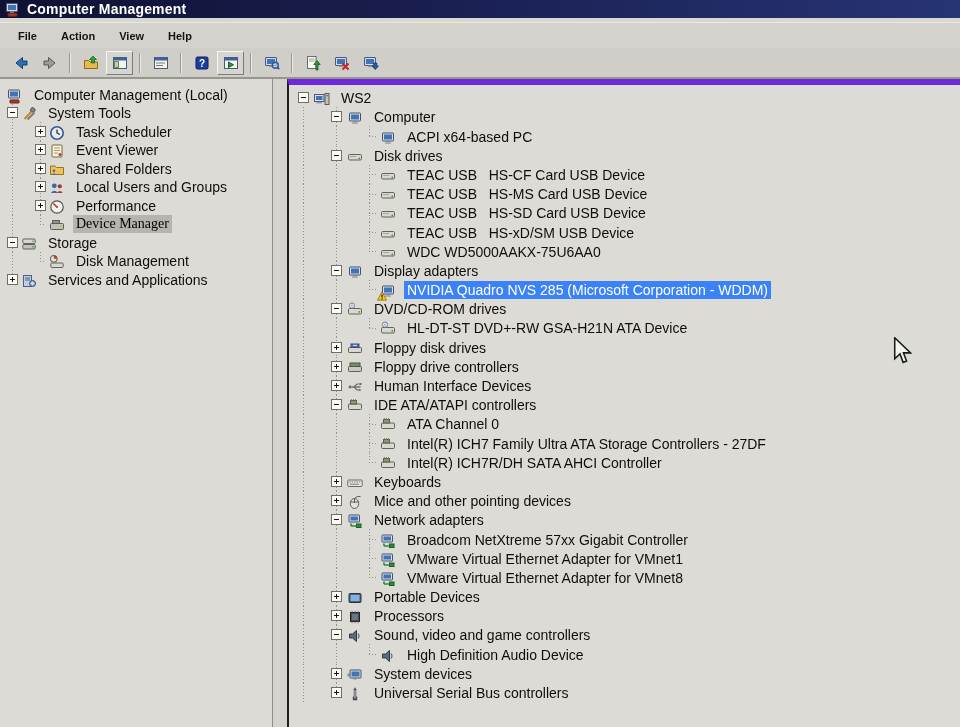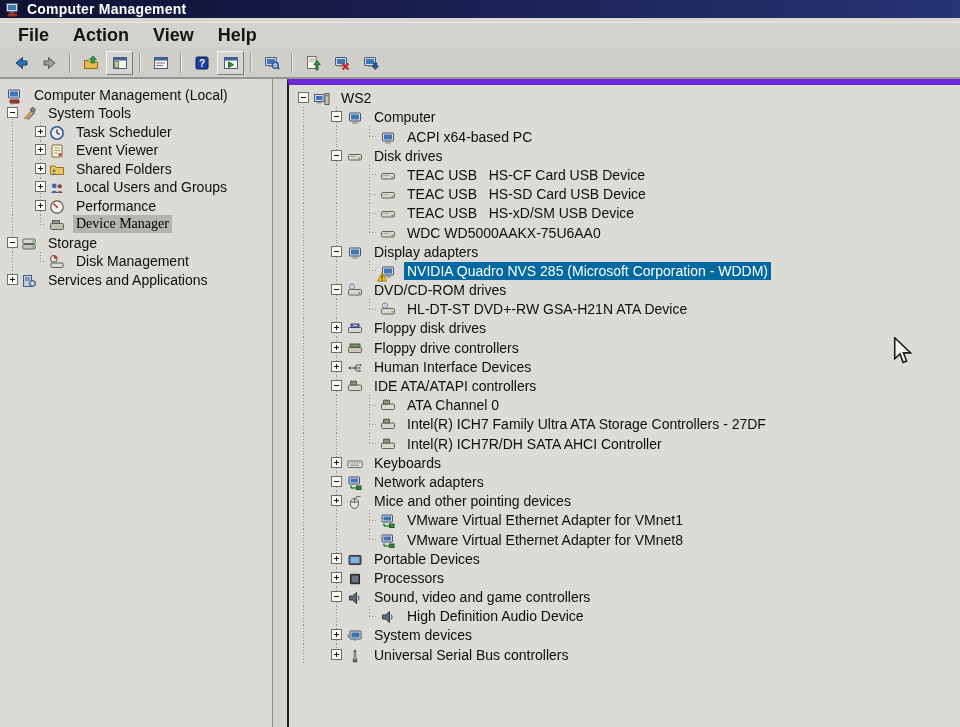--- a/index.html
+++ b/index.html
@@ -7,21 +7,21 @@
           font-family:"Liberation Sans",sans-serif;-webkit-font-smoothing:antialiased;}
   
   .titlebar{position:absolute;left:0;top:0;right:0;height:18px;
     background:linear-gradient(90deg,#0f1232 0%,#181d4d 40%,#273475 100%);
     display:flex;align-items:center;padding-left:5px;gap:6px;}
   .titlebar .title{color:#ffffff;font-weight:bold;font-size:14px;letter-spacing:.2px;}
   .app-icon{width:16px;height:16px;flex:none;}
   
   .menubar{position:absolute;top:22px;left:0;right:0;height:25px;background:#d3d2cc;
     border-top:1px solid #e9e8e2;border-bottom:1px solid #9e9d97;
-    display:flex;align-items:center;font-size:18px;font-weight:600;color:#141414;padding-left:6px;}
+    display:flex;align-items:center;font-size:11px;font-weight:600;color:#141414;padding-left:6px;}
   .menu-item{padding:3px 12px;}
   
   .toolbar{position:absolute;top:48px;left:0;right:0;height:29px;background:#cfcec8;
     border-bottom:1px solid #96958e;display:flex;align-items:center;padding-left:6px;}
   .tbtn{width:27px;height:24px;display:flex;align-items:center;justify-content:center;
     margin:0 1px;border:1px solid transparent;background:none;padding:0;}
   .tbtn.pressed{border-color:#f6f5ef #7c7b75 #7c7b75 #f6f5ef;background:#d6d5cf;}
   .tbtn span{width:16px;height:16px;display:block;}
   .tsep{width:0;height:20px;margin:0 5px;border-left:1px solid #99988f;border-right:1px solid #edece4;}
   
@@ -47,21 +47,21 @@
   .tslot.leaf::after{content:"";position:absolute;top:50%;left:var(--gx);right:1px;height:1px;
     background-image:repeating-linear-gradient(to right,#94938b 0 1px,transparent 1px 3px);}
   .exp{width:11px;height:11px;box-sizing:border-box;background:#fbfaf5;border:1px solid #6f6e68;
     position:relative;margin-left:calc(var(--gx) - 5px);z-index:1;}
   .exp::before{content:"";position:absolute;left:2px;right:2px;top:4px;height:1px;background:#161616;}
   .exp.plus::after{content:"";position:absolute;top:2px;bottom:2px;left:4px;width:1px;background:#161616;}
   .ticon{width:18px;height:16px;margin:0 6px 0 2px;position:relative;flex:none;}
   .ticon svg{display:block;}
   .ticon svg.ovl{position:absolute;left:-3px;bottom:-2px;}
   .tlabel{padding:1px 3px;}
-  .tlabel.sel-a{background:#0369a1;color:#ffffff;}
+  .tlabel.sel-a{background:#3b82f6;color:#ffffff;}
   .tlabel.sel-i{background:#b5b4af;color:#000000;font-family:Liberation Serif, serif;}
   
   .cursor{position:absolute;left:893px;top:337px;z-index:50;}
 </style>
 </head>
 <body>
 
 <div class="screen">
 
   <div class="titlebar">
@@ -258,20 +258,25 @@
             </svg></span><span class="tlabel">Disk drives</span></div>
         <div class="trow"><span class="tcell"></span><span class="tcell"></span><span class="tslot leaf"></span><span class="ticon"><svg width="16" height="16" viewBox="0 0 16 16">
               <rect x="1.5" y="5.5" width="13" height="5.5" rx="1.2" fill="#d8d8d1" stroke="#63635c"></rect>
               <line x1="3" y1="7.5" x2="9" y2="7.5" stroke="#a8a8a0"></line>
               <circle cx="12.3" cy="9.3" r="0.9" fill="#3a9a3a"></circle>
             </svg></span><span class="tlabel">TEAC USB   HS-CF Card USB Device</span></div>
         <div class="trow"><span class="tcell"></span><span class="tcell"></span><span class="tslot leaf"></span><span class="ticon"><svg width="16" height="16" viewBox="0 0 16 16">
               <rect x="1.5" y="5.5" width="13" height="5.5" rx="1.2" fill="#d8d8d1" stroke="#63635c"></rect>
               <line x1="3" y1="7.5" x2="9" y2="7.5" stroke="#a8a8a0"></line>
               <circle cx="12.3" cy="9.3" r="0.9" fill="#3a9a3a"></circle>
+            </svg></span><span class="tlabel">TEAC USB   HS-MS Card USB Device</span></div>
+        <div class="trow"><span class="tcell"></span><span class="tcell"></span><span class="tslot leaf"></span><span class="ticon"><svg width="16" height="16" viewBox="0 0 16 16">
+              <rect x="1.5" y="5.5" width="13" height="5.5" rx="1.2" fill="#d8d8d1" stroke="#63635c"></rect>
+              <line x1="3" y1="7.5" x2="9" y2="7.5" stroke="#a8a8a0"></line>
+              <circle cx="12.3" cy="9.3" r="0.9" fill="#3a9a3a"></circle>
             </svg></span><span class="tlabel">TEAC USB   HS-SD Card USB Device</span></div>
         <div class="trow"><span class="tcell"></span><span class="tcell"></span><span class="tslot leaf"></span><span class="ticon"><svg width="16" height="16" viewBox="0 0 16 16">
               <rect x="1.5" y="5.5" width="13" height="5.5" rx="1.2" fill="#d8d8d1" stroke="#63635c"></rect>
               <line x1="3" y1="7.5" x2="9" y2="7.5" stroke="#a8a8a0"></line>
               <circle cx="12.3" cy="9.3" r="0.9" fill="#3a9a3a"></circle>
             </svg></span><span class="tlabel">TEAC USB   HS-xD/SM USB Device</span></div>
         <div class="trow"><span class="tcell"></span><span class="tcell"></span><span class="tslot last leaf"></span><span class="ticon"><svg width="16" height="16" viewBox="0 0 16 16">
               <rect x="1.5" y="5.5" width="13" height="5.5" rx="1.2" fill="#d8d8d1" stroke="#63635c"></rect>
               <line x1="3" y1="7.5" x2="9" y2="7.5" stroke="#a8a8a0"></line>
               <circle cx="12.3" cy="9.3" r="0.9" fill="#3a9a3a"></circle>
@@ -353,32 +358,38 @@
               <rect x="0.8" y="5" width="14.4" height="6.5" rx="1" fill="#e6e6de" stroke="#6b6b64"></rect>
               <g fill="#9a9a92">
                 <rect x="2.2" y="6.3" width="1.6" height="1.3"></rect>
                 <rect x="4.6" y="6.3" width="1.6" height="1.3"></rect>
                 <rect x="7" y="6.3" width="1.6" height="1.3"></rect>
                 <rect x="9.4" y="6.3" width="1.6" height="1.3"></rect>
                 <rect x="11.8" y="6.3" width="1.6" height="1.3"></rect>
                 <rect x="3" y="8.6" width="9" height="1.4"></rect>
               </g>
             </svg></span><span class="tlabel">Keyboards</span></div>
+        <div class="trow"><span class="tcell"></span><span class="tslot"><span class="exp plus"></span></span><span class="ticon"><svg width="16" height="16" viewBox="0 0 16 16">
+              <ellipse cx="7.5" cy="9.5" rx="4.2" ry="5" fill="#e3e3db" stroke="#5e5e57"></ellipse>
+              <line x1="7.5" y1="4.8" x2="7.5" y2="9" stroke="#5e5e57"></line>
+              <line x1="3.5" y1="8" x2="11.5" y2="8" stroke="#5e5e57"></line>
+              <path d="M7.5 4.5 Q10 1.5 13.5 2.5" fill="none" stroke="#5e5e57"></path>
+            </svg></span><span class="tlabel">Mice and other pointing devices</span></div>
         <div class="trow"><span class="tcell"></span><span class="tslot"><span class="exp"></span></span><span class="ticon"><svg width="16" height="16" viewBox="0 0 16 16">
               <rect x="2" y="2" width="10.5" height="7" rx="0.5" fill="#d7dfeb" stroke="#44516b"></rect>
               <rect x="3.5" y="3.5" width="7.5" height="4" fill="#4174b5"></rect>
               <rect x="9.5" y="11" width="4.5" height="3.5" fill="#2f8a3f" stroke="#1b5c27"></rect>
               <path d="M4 13 L9.5 13 M4 13 L4 10.5" fill="none" stroke="#2f8a3f" stroke-width="1.6"></path>
             </svg></span><span class="tlabel">Network adapters</span></div>
-        <div class="trow"><span class="tcell"></span><span class="tslot"><span class="exp plus"></span></span><span class="ticon"><svg width="16" height="16" viewBox="0 0 16 16">
-              <ellipse cx="7.5" cy="9.5" rx="4.2" ry="5" fill="#e3e3db" stroke="#5e5e57"></ellipse>
-              <line x1="7.5" y1="4.8" x2="7.5" y2="9" stroke="#5e5e57"></line>
-              <line x1="3.5" y1="8" x2="11.5" y2="8" stroke="#5e5e57"></line>
-              <path d="M7.5 4.5 Q10 1.5 13.5 2.5" fill="none" stroke="#5e5e57"></path>
-            </svg></span><span class="tlabel">Mice and other pointing devices</span></div>
+        <div class="trow"><span class="tcell"></span><span class="tcell"></span><span class="tslot leaf"></span><span class="ticon"><svg width="16" height="16" viewBox="0 0 16 16">
+              <rect x="2" y="2" width="10.5" height="7" rx="0.5" fill="#d7dfeb" stroke="#44516b"></rect>
+              <rect x="3.5" y="3.5" width="7.5" height="4" fill="#4174b5"></rect>
+              <rect x="9.5" y="11" width="4.5" height="3.5" fill="#2f8a3f" stroke="#1b5c27"></rect>
+              <path d="M4 13 L9.5 13 M4 13 L4 10.5" fill="none" stroke="#2f8a3f" stroke-width="1.6"></path>
+            </svg></span><span class="tlabel">Broadcom NetXtreme 57xx Gigabit Controller</span></div>
         <div class="trow"><span class="tcell"></span><span class="tcell"></span><span class="tslot leaf"></span><span class="ticon"><svg width="16" height="16" viewBox="0 0 16 16">
               <rect x="2" y="2" width="10.5" height="7" rx="0.5" fill="#d7dfeb" stroke="#44516b"></rect>
               <rect x="3.5" y="3.5" width="7.5" height="4" fill="#4174b5"></rect>
               <rect x="9.5" y="11" width="4.5" height="3.5" fill="#2f8a3f" stroke="#1b5c27"></rect>
               <path d="M4 13 L9.5 13 M4 13 L4 10.5" fill="none" stroke="#2f8a3f" stroke-width="1.6"></path>
             </svg></span><span class="tlabel">VMware Virtual Ethernet Adapter for VMnet1</span></div>
         <div class="trow"><span class="tcell"></span><span class="tcell"></span><span class="tslot last leaf"></span><span class="ticon"><svg width="16" height="16" viewBox="0 0 16 16">
               <rect x="2" y="2" width="10.5" height="7" rx="0.5" fill="#d7dfeb" stroke="#44516b"></rect>
               <rect x="3.5" y="3.5" width="7.5" height="4" fill="#4174b5"></rect>
               <rect x="9.5" y="11" width="4.5" height="3.5" fill="#2f8a3f" stroke="#1b5c27"></rect>

